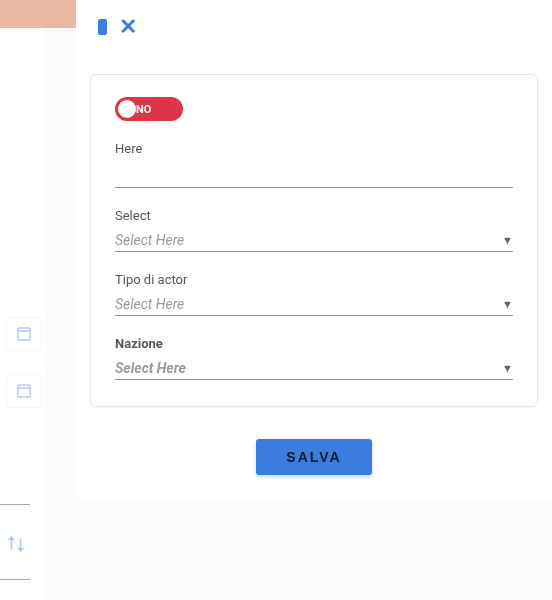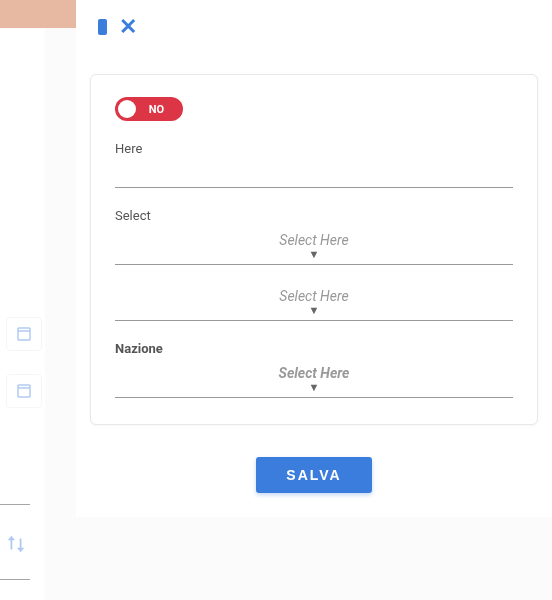--- a/index.html
+++ b/index.html
@@ -128,21 +128,21 @@
     }
     .toggle-knob {
       width: 18px;
       height: 18px;
       background: #fff;
       border-radius: 50%;
       margin-left: 3px;
     }
     .toggle-label {
       flex: 1;
-      text-align: center;
+      text-align: left;
       color: #fff;
       font-size: 11px;
       font-weight: 700;
       padding-right: 6px;
     }
     .text-input {
       width: 100%;
       border: none;
       border-bottom: 1px solid #999;
       font-size: 14px;
@@ -150,39 +150,38 @@
       outline: none;
       background: transparent;
     }
     .select-wrap {
       position: relative;
       border-bottom: 1px solid #999;
       padding: 3px 0 3px 0;
       cursor: pointer;
       display: flex;
       align-items: center;
-      flex-direction: column;
     }
     .select-placeholder {
       color: #999;
       font-style: italic;
       font-size: 14px;
       flex: 1;
     }
     .caret {
       font-size: 11px;
       color: #666;
     }
     .footer {
       text-align: center;
       padding: 18px 0 24px 0;
     }
     .save-btn {
       background: #3b7ddd;
-      color: #ffffff;
+      color: #0f172a;
       border: none;
       font-size: 14px;
       font-weight: 700;
       letter-spacing: 2px;
       padding: 10px 30px;
       border-radius: 3px;
       cursor: pointer;
       box-shadow: 0 2px 4px rgba(59,125,221,0.3);
     }
   </style>
@@ -238,20 +237,21 @@
 
     <div class="field">
       <span class="field-label">Select</span>
       <div class="select-wrap">
         <span class="select-placeholder">Select Here</span>
         <span class="caret">▼</span>
       </div>
     </div>
 
     <div class="field">
+      <span class="field-label">Tipo di actor</span>
       <div class="select-wrap">
         <span class="select-placeholder">Select Here</span>
         <span class="caret">▼</span>
       </div>
     </div>
 
     <div class="field">
       <span class="field-label">Nazione</span>
       <div class="select-wrap">
         <span class="select-placeholder">Select Here</span>

